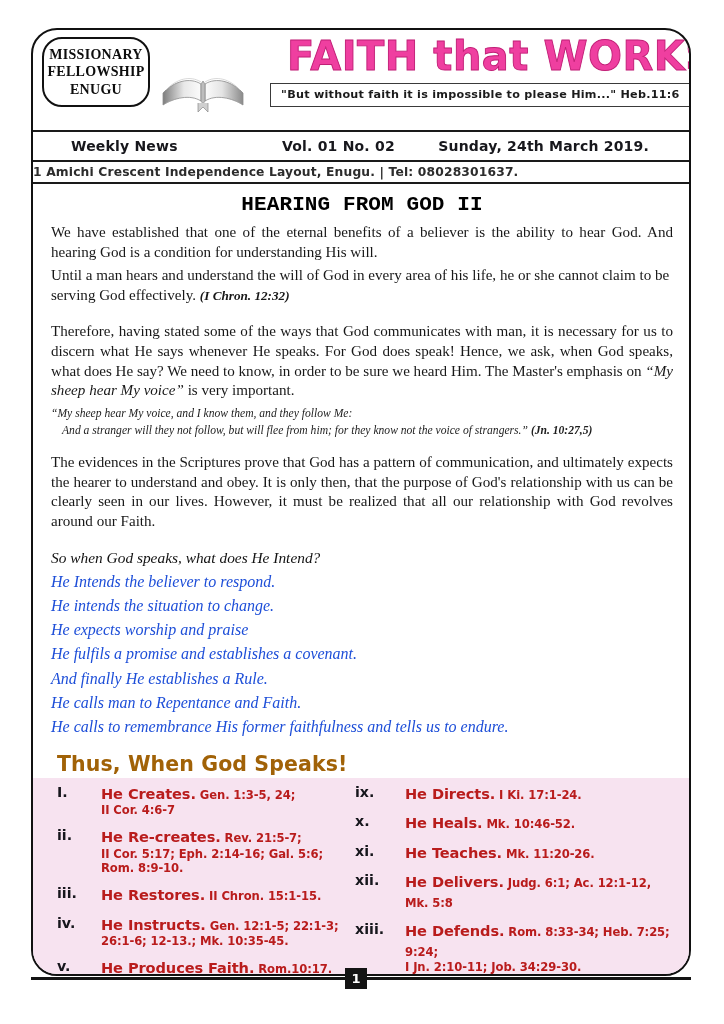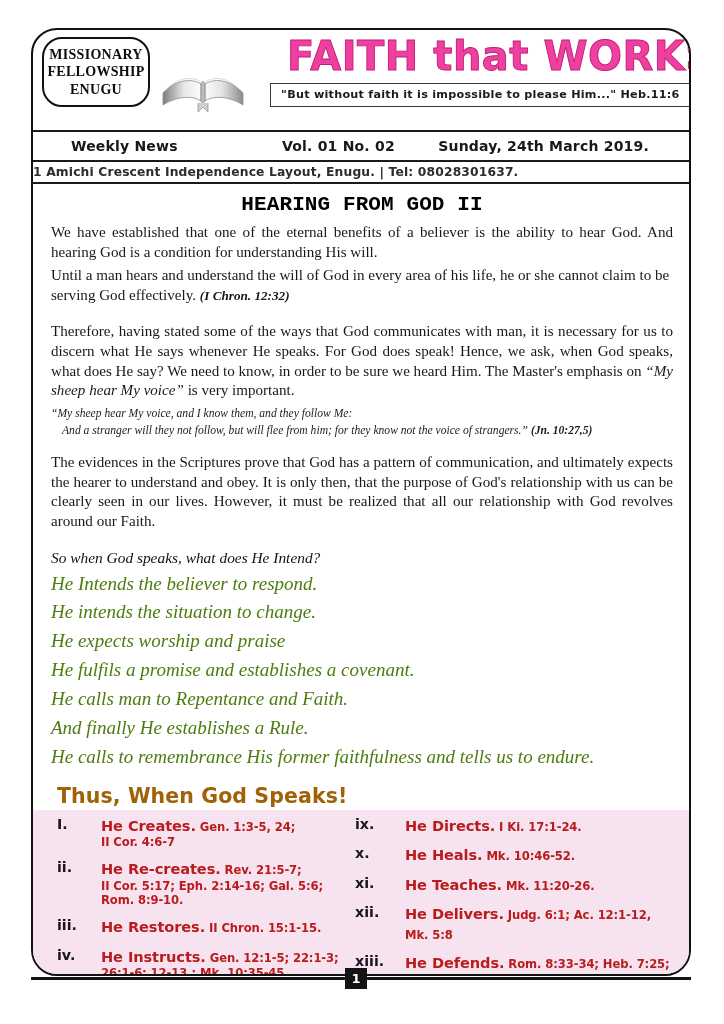--- a/index.html
+++ b/index.html
@@ -181,23 +181,23 @@
     font-family: "Liberation Serif", "DejaVu Serif", serif;
     font-weight: normal;
     font-style: italic;
     font-size: 15.4px;
     color: #111;
     margin: 0 0 3px 0;
   }
   .intend-line {
     font-family: "Liberation Serif", "DejaVu Serif", serif;
     font-style: italic;
-    font-size: 19px;
+    font-size: 16px;
     line-height: 1.52;
-    color: #4d7c0f;
+    color: #1d4ed8;
   }
 
   
   .thus-head {
     font-family: "DejaVu Sans", "Liberation Sans", sans-serif;
     font-size: 20.5px;
     font-weight: bold;
     color: #d81f77;
     letter-spacing: 0.1px;
     margin: 12px 0 2px 6px;
@@ -358,22 +358,22 @@
     <p class="para justify">The evidences in the Scriptures prove that God has a pattern of communication, and ultimately expects the hearer to understand and obey. It is only then, that the purpose of God's relationship with us can be clearly seen in our lives. However, it must be realized that all our relationship with God revolves around our Faith.</p>
 
     <div class="gap"></div>
 
     <div class="intend-head">So when God speaks, what does He Intend?</div>
     <div>
       <div class="intend-line">He Intends the believer to respond.</div>
       <div class="intend-line">He intends the situation to change.</div>
       <div class="intend-line">He expects worship and praise</div>
       <div class="intend-line">He fulfils a promise and establishes a covenant.</div>
+      <div class="intend-line">And finally He establishes a Rule.</div>
       <div class="intend-line">He calls man to Repentance and Faith.</div>
-      <div class="intend-line">And finally He establishes a Rule.</div>
       <div class="intend-line">He calls to remembrance His former faithfulness and tells us to endure.</div>
     </div>
 
     <div class="thus-head" style="color: #a16207;">Thus, When God Speaks!</div>
 
     <div class="list-block" style="background: rgb(247, 227, 240);">
       <div class="cols">
         <div class="col left" id="colLeft">
             <div class="li">
               <div class="num">I.</div>

